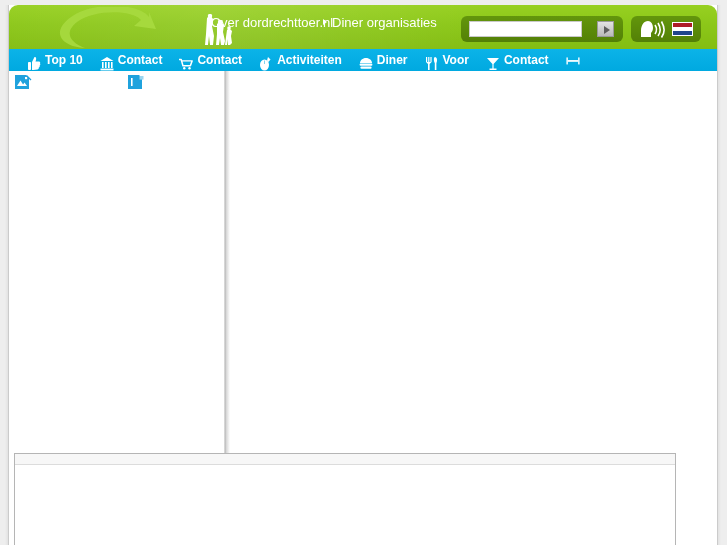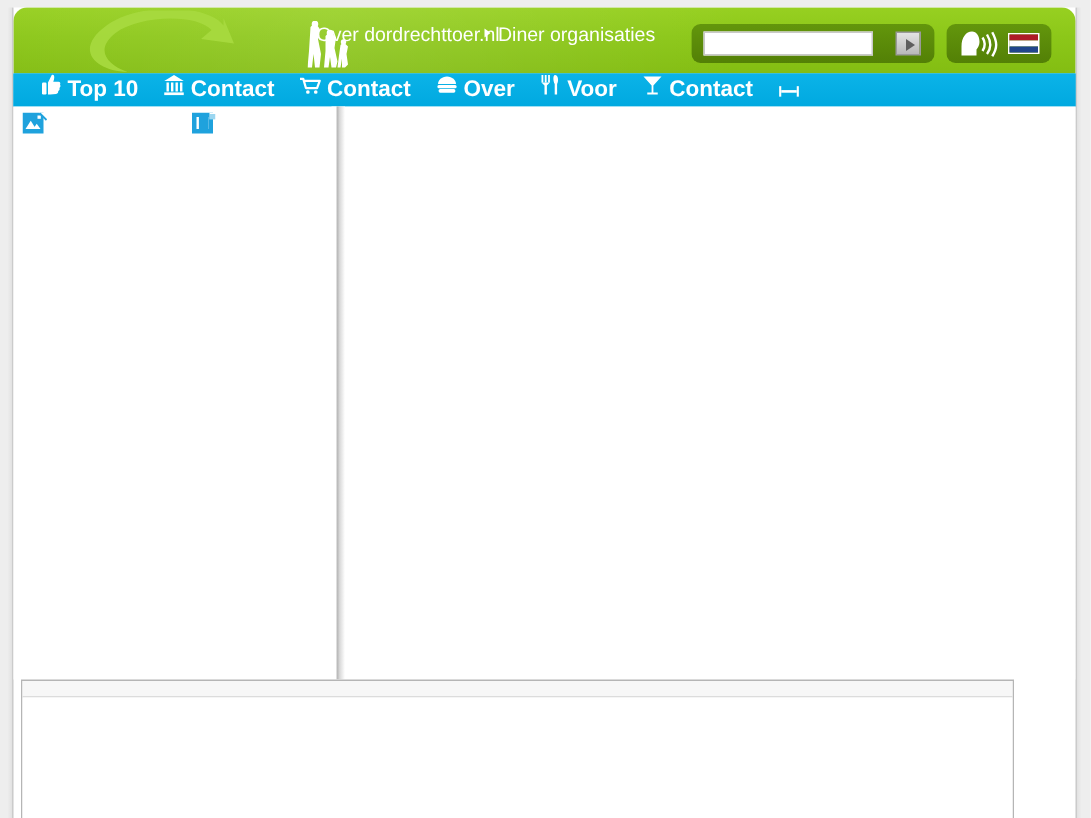--- a/index.html
+++ b/index.html
@@ -155,24 +155,24 @@
     height: 22px;
     background: #00aee5;
     background-image: linear-gradient(to bottom, #0bb3e8, #00a9e0);
     display: flex;
     align-items: center;
     padding-left: 18px;
     overflow: hidden;
   }
   .nav-item {
     display: flex;
-    align-items: flex-start;
+    align-items: flex-end;
     gap: 4px;
     color: #ffffff;
-    font-size: 15px;
+    font-size: 12px;
     font-weight: bold;
     text-decoration: none;
     white-space: nowrap;
     margin-right: 17px;
     cursor: pointer;
     line-height: 22px;
   }
   .nav-ico { width: 14px; height: 15px; display: block; flex: none; }
 
   
@@ -284,28 +284,36 @@
 
     <a href="#" class="nav-item">
       <svg class="nav-ico" viewBox="0 0 16 15">
         <path d="M0 3 L2.5 3 L4.5 10 L13 10 L15 4.5 L3.2 4.5" stroke="#ffffff" stroke-width="1.7" fill="none" stroke-linejoin="round"></path>
         <circle cx="6" cy="13" r="1.4" fill="#ffffff"></circle>
         <circle cx="12" cy="13" r="1.4" fill="#ffffff"></circle>
       </svg>
       <span>Contact</span>
     </a>
 
+    <a href="#" class="nav-item">
+      <svg class="nav-ico" viewBox="0 0 14 15">
+        <ellipse cx="5.5" cy="9" rx="4.5" ry="5.5" fill="#ffffff"></ellipse>
+        <path d="M9 1 L11.5 3.5 L9.5 6 L8 4.5 Z" fill="#ffffff"></path>
+        <path d="M5.5 4.5 L5.5 8" stroke="#7fd3f0" stroke-width="1" fill="none"></path>
+      </svg>
+      <span>Activiteiten</span>
+    </a>
 
     <a href="#" class="nav-item">
       <svg class="nav-ico" viewBox="0 0 14 15">
         <path d="M7 2 C10.5 2 13 4.5 13 7 L1 7 C1 4.5 3.5 2 7 2 Z" fill="#ffffff"></path>
         <rect x="0.6" y="7.6" width="12.8" height="2.2" rx="1" fill="#ffffff"></rect>
         <rect x="1.4" y="10.4" width="11.2" height="2.4" rx="1.1" fill="#ffffff"></rect>
       </svg>
-      <span>Over</span>
+      <span>Diner</span>
     </a>
 
     <a href="#" class="nav-item">
       <svg class="nav-ico" viewBox="0 0 14 15">
         <rect x="1" y="1" width="1.2" height="5" fill="#ffffff"></rect>
         <rect x="3.2" y="1" width="1.2" height="5" fill="#ffffff"></rect>
         <rect x="5.4" y="1" width="1.2" height="5" fill="#ffffff"></rect>
         <path d="M1 6 L6.6 6 L4.6 8 L4.6 14 L3 14 L3 8 Z" fill="#ffffff"></path>
         <path d="M10 1 C12.2 1 12.6 5 11.4 7 L11.4 14 L9.8 14 L9.8 7 C8.6 5 8.6 1 10 1 Z" fill="#ffffff"></path>
       </svg>

